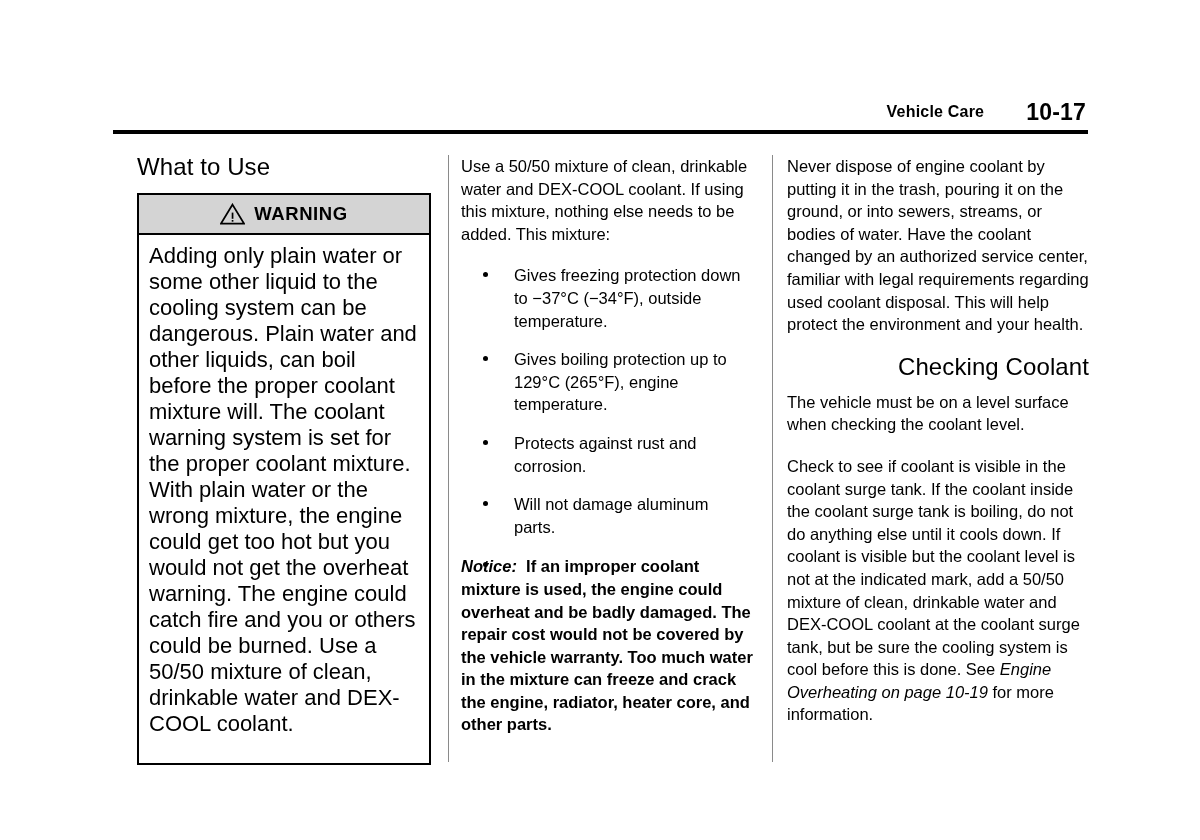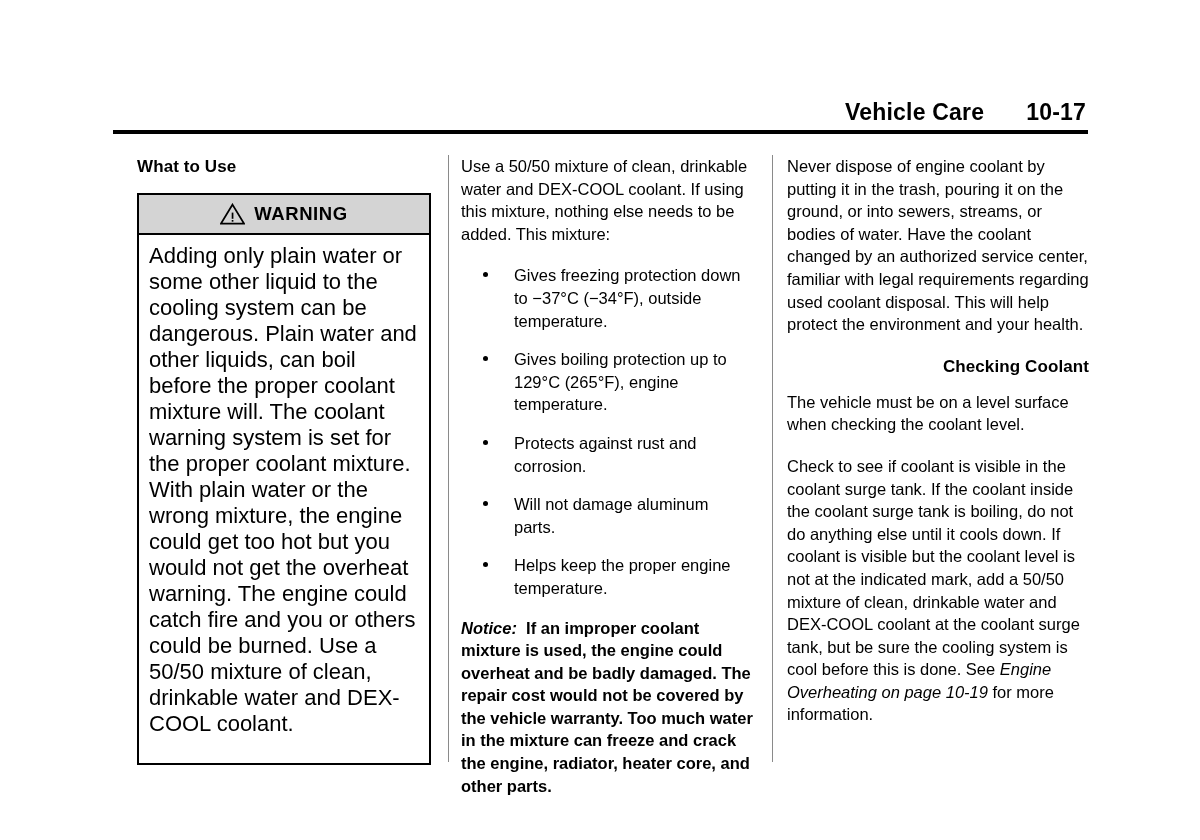--- a/index.html
+++ b/index.html
@@ -28,21 +28,21 @@
     position: absolute;
     left: 113px;
     top: 98px;
     width: 975px;
     height: 30px;
     display: flex;
     align-items: flex-start;
     justify-content: flex-end;
   }
   .header-title {
-    font-size: 23px;
+    font-size: 16px;
     font-weight: bold;
     letter-spacing: 0.2px;
     line-height: 28px;
   }
   .header-page {
     font-size: 23px;
     font-weight: bold;
     letter-spacing: 0.2px;
     line-height: 28px;
     margin-left: 42px;
@@ -74,22 +74,22 @@
     top: 155px;
     width: 302px;
     font-size: 16.5px;
     line-height: 22.6px;
   }
   .col-1 { left: 137px; }
   .col-2 { left: 461px; }
   .col-3 { left: 787px; }
 
   h2.section-heading {
-    font-size: 17px;
-    font-weight: bold;
+    font-size: 24px;
+    font-weight: normal;
     margin: 0 0 14px 0;
     line-height: 24px;
     letter-spacing: 0.1px;
   }
   h2.section-heading.tight {
     margin-top: 6px;
     margin-bottom: 12px;
     text-align: right;
   }
 
@@ -208,21 +208,20 @@
       <li>
         <span class="dot"></span>
         <span>Protects against rust and corrosion.</span>
       </li>
       <li>
         <span class="dot"></span>
         <span>Will not damage aluminum parts.</span>
       </li>
       <li>
         <span class="dot"></span>
-        <span>Helps keep the proper engine temperature.</span>
       </li>
     </ul>
 
     <p class="notice"><span class="notice-word">Notice:</span>&nbsp; <span>If an improper coolant mixture is used, the engine could overheat and be badly damaged. The repair cost would not be covered by the vehicle warranty. Too much water in the mixture can freeze and crack the engine, radiator, heater core, and other parts.</span></p>
   </div>
 
   <div class="col col-3">
     <p class="body">Never dispose of engine coolant by putting it in the trash, pouring it on the ground, or into sewers, streams, or bodies of water. Have the coolant changed by an authorized service center, familiar with legal requirements regarding used coolant disposal. This will help protect the environment and your health.</p>
 
     <h2 class="section-heading tight">Checking Coolant</h2>

